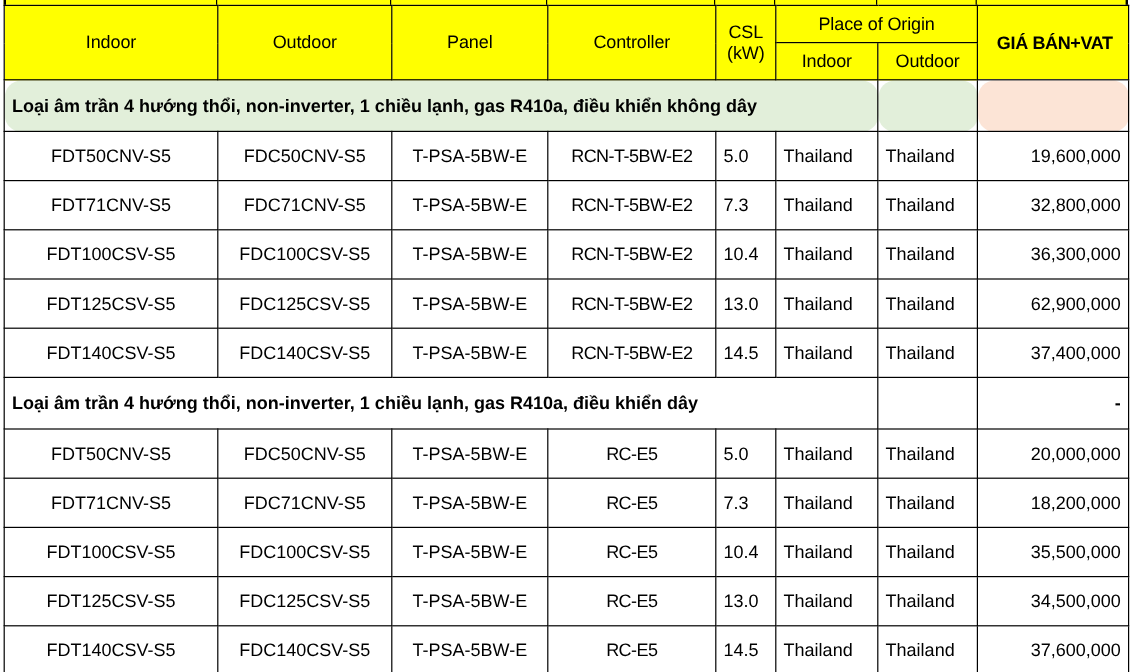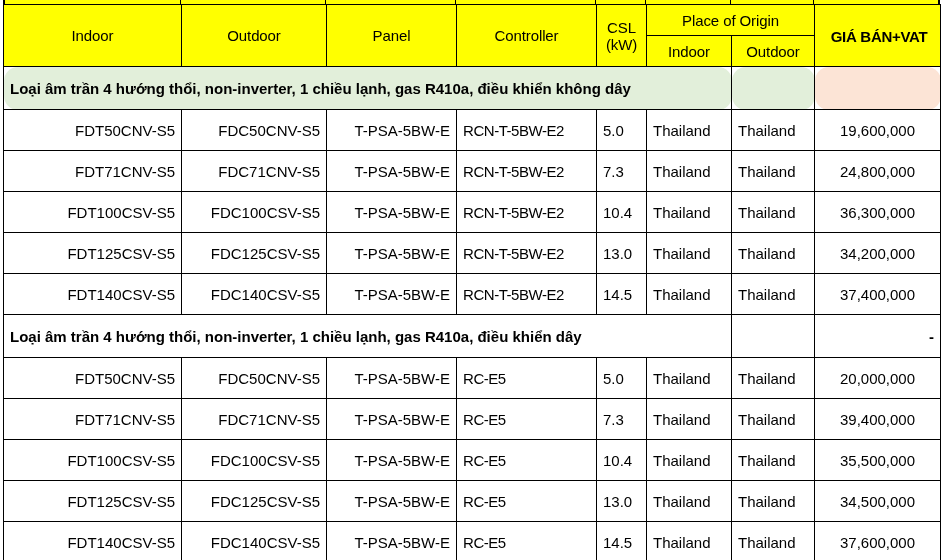--- a/index.html
+++ b/index.html
@@ -79,24 +79,24 @@
   td.sec-blank { background: #ffffff; }
   td.price-dash {
     background: #ffffff;
     text-align: right;
     font-weight: normal;
     position: relative;
   }
 
   
   tr.data-row td { height: 41px; vertical-align: middle; }
-  td.c-left   { text-align: right; }
+  td.c-left   { text-align: center; }
   td.c-center { text-align: left; }
-  td.c-right  { text-align: center; }
-  td.c-ctrl   { text-align: left; letter-spacing: -0.45px; }
+  td.c-right  { text-align: right; }
+  td.c-ctrl   { text-align: center; letter-spacing: -0.45px; }
   td.c-csl    { padding: 0 2px; }
 </style>
 </head>
 <body>
 
 <div id="page">
 
   <div class="top-sliver">
     <div class="sv" style="left:175px"></div>
     <div class="sv" style="left:320px"></div>
@@ -157,41 +157,41 @@
           <td class="c-right">19,600,000</td>
         </tr>
         <tr class="data-row">
           <td class="c-left">FDT71CNV-S5</td>
           <td class="c-left">FDC71CNV-S5</td>
           <td class="c-left">T-PSA-5BW-E</td>
           <td class="c-ctrl">RCN-T-5BW-E2</td>
           <td class="c-csl">7.3</td>
           <td class="c-center">Thailand</td>
           <td class="c-center">Thailand</td>
-          <td class="c-right">24,800,000</td>
+          <td class="c-right">32,800,000</td>
         </tr>
         <tr class="data-row">
           <td class="c-left">FDT100CSV-S5</td>
           <td class="c-left">FDC100CSV-S5</td>
           <td class="c-left">T-PSA-5BW-E</td>
           <td class="c-ctrl">RCN-T-5BW-E2</td>
           <td class="c-csl">10.4</td>
           <td class="c-center">Thailand</td>
           <td class="c-center">Thailand</td>
           <td class="c-right">36,300,000</td>
         </tr>
         <tr class="data-row">
           <td class="c-left">FDT125CSV-S5</td>
           <td class="c-left">FDC125CSV-S5</td>
           <td class="c-left">T-PSA-5BW-E</td>
           <td class="c-ctrl">RCN-T-5BW-E2</td>
           <td class="c-csl">13.0</td>
           <td class="c-center">Thailand</td>
           <td class="c-center">Thailand</td>
-          <td class="c-right">34,200,000</td>
+          <td class="c-right">62,900,000</td>
         </tr>
         <tr class="data-row">
           <td class="c-left">FDT140CSV-S5</td>
           <td class="c-left">FDC140CSV-S5</td>
           <td class="c-left">T-PSA-5BW-E</td>
           <td class="c-ctrl">RCN-T-5BW-E2</td>
           <td class="c-csl">14.5</td>
           <td class="c-center">Thailand</td>
           <td class="c-center">Thailand</td>
           <td class="c-right">37,400,000</td>
@@ -212,21 +212,21 @@
           <td class="c-right">20,000,000</td>
         </tr>
         <tr class="data-row">
           <td class="c-left">FDT71CNV-S5</td>
           <td class="c-left">FDC71CNV-S5</td>
           <td class="c-left">T-PSA-5BW-E</td>
           <td class="c-ctrl">RC-E5</td>
           <td class="c-csl">7.3</td>
           <td class="c-center">Thailand</td>
           <td class="c-center">Thailand</td>
-          <td class="c-right">39,400,000</td>
+          <td class="c-right">18,200,000</td>
         </tr>
         <tr class="data-row">
           <td class="c-left">FDT100CSV-S5</td>
           <td class="c-left">FDC100CSV-S5</td>
           <td class="c-left">T-PSA-5BW-E</td>
           <td class="c-ctrl">RC-E5</td>
           <td class="c-csl">10.4</td>
           <td class="c-center">Thailand</td>
           <td class="c-center">Thailand</td>
           <td class="c-right">35,500,000</td>

